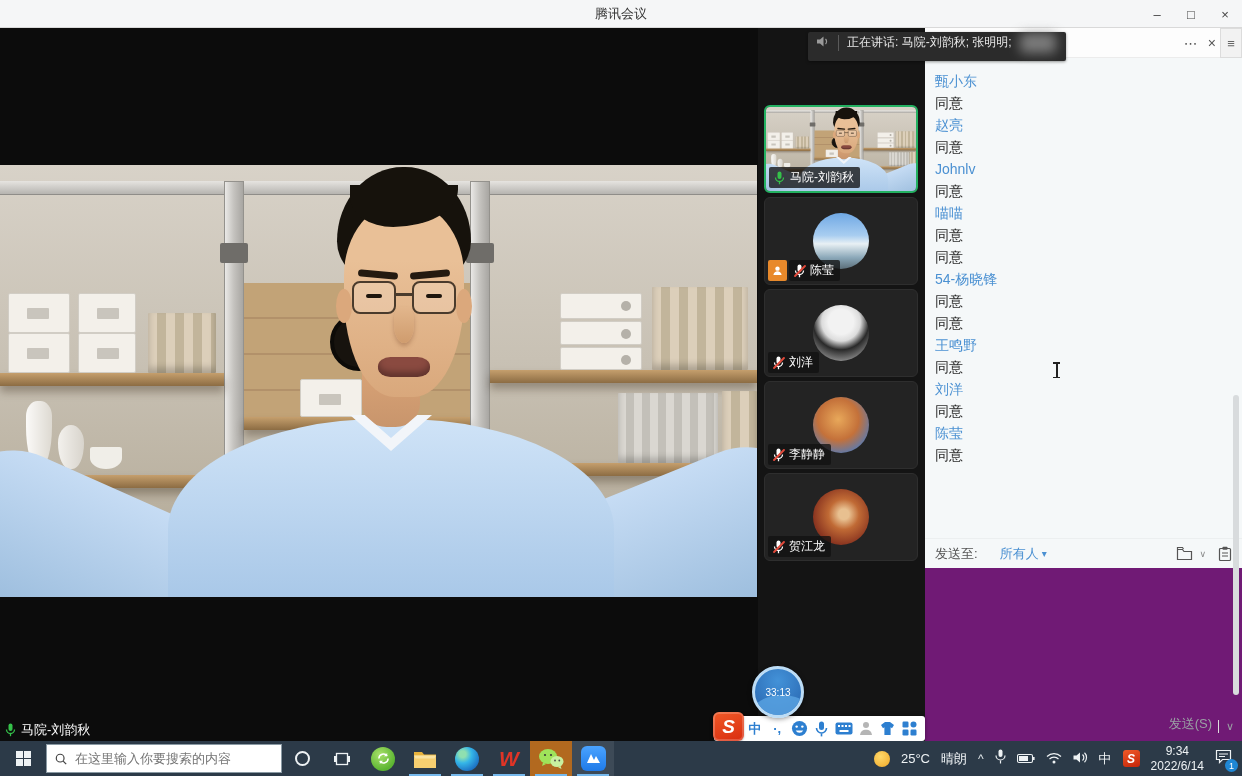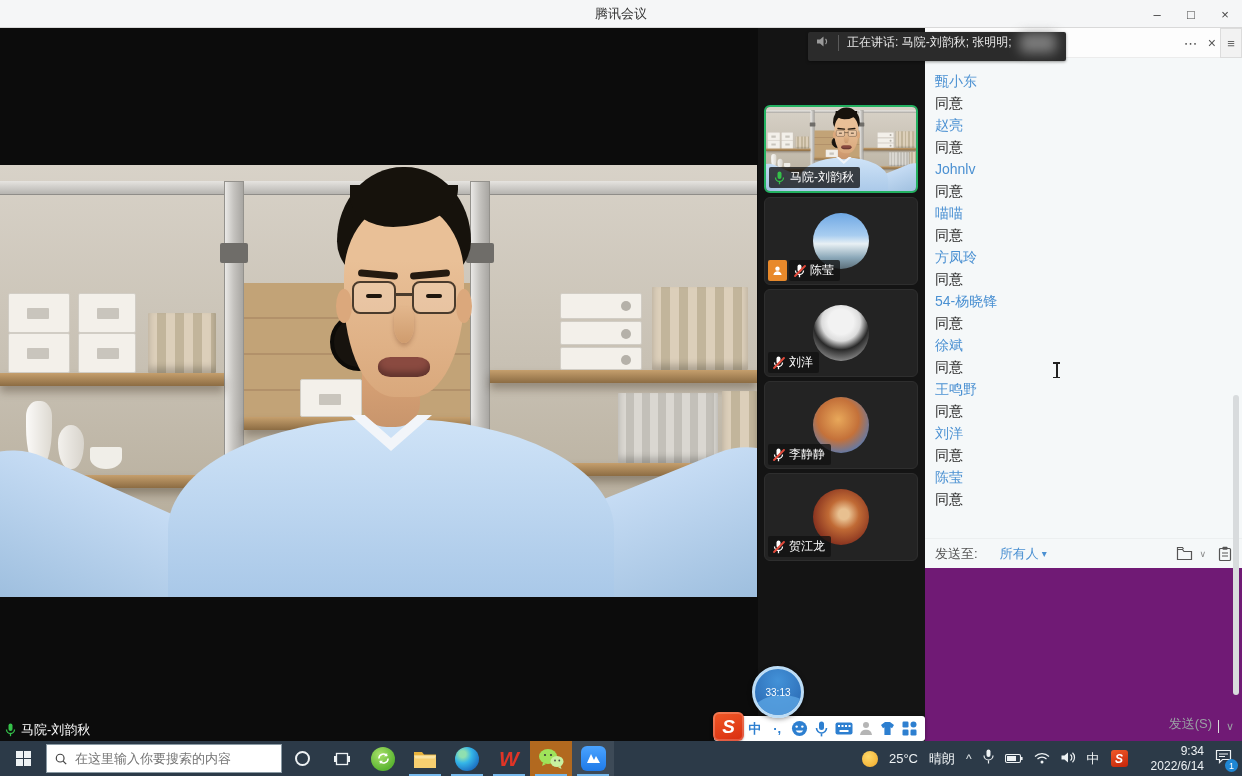--- a/index.html
+++ b/index.html
@@ -159,21 +159,21 @@
   .app-edge { width:24px; height:24px; border-radius:50%; background:radial-gradient(circle at 32% 30%,#8fe0b0 0 14%,#35b6e8 38%,#1f78c8 72%,#14508e); }
   .app-wps { color:#e03426; font-weight:bold; font-size:21px; font-style:italic; }
   .app-meeting { width:25px; height:25px; border-radius:6px; background:linear-gradient(180deg,#4aa3ff,#1f7ae8); display:flex; align-items:center; justify-content:center; }
   .tb-spacer { flex:1; }
   .tray { display:flex; align-items:center; gap:11px; padding-right:10px; color:#eef2f4; }
   .tray .sun { width:16px; height:16px; border-radius:50%; background:radial-gradient(circle at 40% 35%,#ffd96a,#f0a828); }
   .tray .wtxt { font-size:13px; }
   .tray .caret { font-size:12px; color:#dfe5e8; }
   .tray .lang { font-size:13px; }
   .tray-sogou { width:17px; height:17px; border-radius:3px; background:linear-gradient(160deg,#f05a28,#c42408); color:#fff; font-size:12px; font-weight:bold; font-style:italic; display:flex; align-items:center; justify-content:center; }
-  .tray-clock { text-align:right; font-size:12px; line-height:1.25;margin-left:12px; }
+  .tray-clock { text-align:center; font-size:12px; line-height:1.25; }
   .tray-notif { position:relative; }
   .tray-notif .badge { position:absolute; right:-6px; bottom:-4px; min-width:13px; height:13px; border-radius:7px; background:#1f87d4; color:#fff; font-size:9px; display:flex; align-items:center; justify-content:center; padding:0 2px; }
 </style>
 </head>
 <body>
 
 <div class="stage">
 
   <div class="titlebar">
     <span class="title">腾讯会议</span>
@@ -479,31 +479,29 @@
     <div class="msg-sender">Johnlv</div>
     <div class="msg-text">同意</div>
   </div>
 
   <div class="msg">
     <div class="msg-sender">喵喵</div>
     <div class="msg-text">同意</div>
   </div>
 
   <div class="msg">
-    <div class="msg-sender">方凤玲</div>
     <div class="msg-text">同意</div>
   </div>
 
   <div class="msg">
     <div class="msg-sender">54-杨晓锋</div>
     <div class="msg-text">同意</div>
   </div>
 
   <div class="msg">
-    <div class="msg-sender">徐斌</div>
     <div class="msg-text">同意</div>
   </div>
 
   <div class="msg">
     <div class="msg-sender">王鸣野</div>
     <div class="msg-text">同意</div>
   </div>
 
   <div class="msg">
     <div class="msg-sender">刘洋</div>

